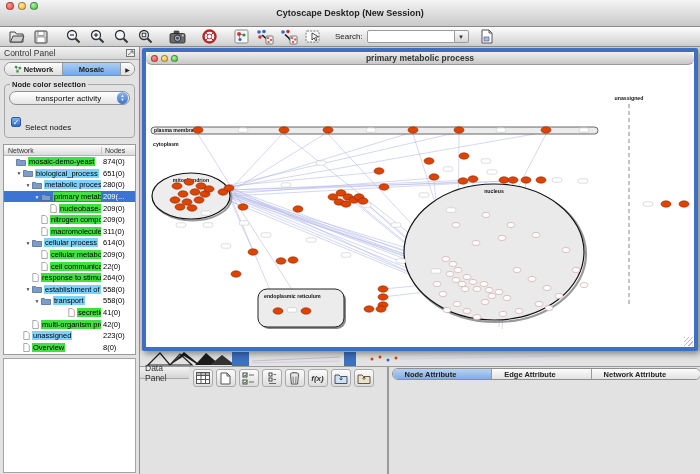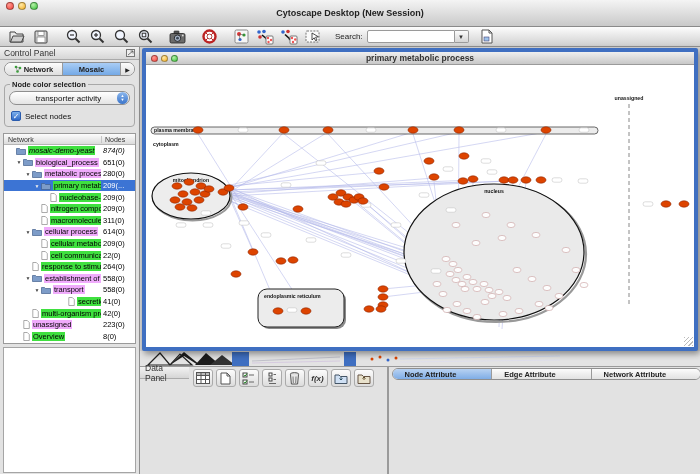--- a/index.html
+++ b/index.html
@@ -44,49 +44,49 @@
   .groupbox { margin:6px 4px 3px; border:1px solid #a8a8a8; border-radius:4px; padding:6px 4px 4px; position:relative; }
   .groupbox .legend { position:absolute; top:-5px; left:5px; background:#e2e2e2; padding:0 2px; font-size:7.5px; font-weight:bold; color:#222; }
   .combo { height:14px; border:1px solid #8f8f8f; border-radius:7px; background:linear-gradient(#ffffff,#e4e4e4);
     display:flex; align-items:center; position:relative; padding-left:10px; }
   .combo .val { flex:1; font-size:8px; color:#111; text-align:center; }
   .combo .stepper { width:11px; height:12px; margin-right:1px; border-radius:6px; background:linear-gradient(#8cb8ee,#3a74ca);
     display:flex; flex-direction:column; align-items:center; justify-content:center; color:#fff; font-size:4px; line-height:4px; }
   .check-row { display:flex; align-items:center; gap:4px; margin:6px 0 1px 2px; }
   .checkbox { width:10px; height:10px; border-radius:2px; background:linear-gradient(#7db0ec,#2f68c6);
     border:1px solid #2a5cae; color:#fff; font-size:8px; line-height:9px; text-align:center; font-weight:bold; }
-  .check-label { font-size:8px; color:#111; }
+  .check-label { font-size:8px; color:#111;margin-top:12px; }
 
   .tree { margin:3px 3px 0; background:#fff; border:1px solid #9a9a9a; }
   .tree-header { display:flex; height:11px; background:linear-gradient(#fcfcfc,#dcdcdc); border-bottom:1px solid #b5b5b5;
     font-size:7px; color:#333; align-items:center; }
   .tree-header .c1 { flex:1; padding-left:4px; border-right:1px solid #c5c5c5; }
   .tree-header .c2 { width:33px; padding-left:3px; }
   .tree-body { height:198px; overflow:hidden; position:relative; }
   .tree-row { display:flex; align-items:center; height:11.6px; white-space:nowrap; overflow:hidden; }
   .tree-row.selected { background:#3c74d4; }
   .tr-arrow { width:8px; font-size:5px; color:#444; text-align:center; flex-shrink:0; }
   .tree-row.selected .tr-arrow { color:#eee; }
   .tr-icon { flex-shrink:0; margin-right:2px; display:flex; }
   .tr-label { font-size:7.5px; color:#000; padding:0 1px; overflow:hidden; text-overflow:clip; }
   .tr-label.green { background:#3fe03f; }
-  .tr-label.red { background:#f0abfc; }
+  .tr-label.red { background:#7dd3fc; }
   .tr-fill { flex:1; min-width:2px; }
   .tr-count { width:32px; flex-shrink:0; font-size:7.5px; color:#000; overflow:hidden; }
   .tree-row.selected .tr-count { color:#fff; }
 
   .birdseye { flex:1; margin:3px 3px 3px; background:#fff; border:1px solid #a5a5a5; }
 
   
   .desktop { flex:1; position:relative; background:#d4d4d4; }
   .sliver { position:absolute; left:0; top:304px; width:561px; height:15px; background:#e3e3e3; }
   .net-window { position:absolute; left:2px; top:1px; width:556px; height:303px;
     border:4px solid #3f6fc1; border-radius:2px; background:#fff; box-shadow:2px 3px 6px rgba(0,0,0,.4); }
   .nw-titlebar { height:13px; background:linear-gradient(#efefef,#c8c8c8); border-bottom:1px solid #9a9a9a;
-    display:flex; align-items:center; justify-content:center; position:relative; font-size:8.5px; font-weight:bold; color:#333; }
+    display:flex; align-items:center; justify-content:center; position:relative; font-size:8.5px; font-weight:bold; color:#333;border-radius:6px; }
   .nw-lights { position:absolute; left:5px; top:3px; display:flex; gap:3px; }
   .nw-lights .light{ width:7px; height:7px; }
   .nw-canvas { position:relative; width:100%; height:282px; background:#fff; overflow:hidden; }
   .nw-canvas svg { display:block; }
   .grip { position:absolute; right:1px; bottom:1px; width:9px; height:9px;
     background:repeating-linear-gradient(135deg,#bbb 0 1px,transparent 1px 3px); }
 
   
   .data-panel { position:absolute; left:0; top:319px; width:561px; height:110px; background:#e2e2e2;
     border-top:1px solid #9a9a9a; display:flex; flex-direction:row; }
@@ -297,21 +297,21 @@
         <div class="checkbox">✓</div>
         <span class="check-label">Select nodes</span>
       </div>
     </div>
     <div class="tree">
       <div class="tree-header">
         <span class="c1">Network</span>
         <span class="c2">Nodes</span>
       </div>
       <div class="tree-body">
-          <div class="tree-row" style="padding-left: 4px; font-style: italic;">
+          <div class="tree-row" style="padding-left: 4px;">
             <span class="tr-arrow"></span>
             <span class="tr-icon">
               <svg width="10" height="8" viewBox="0 0 10 8">
                 <path d="M0.5 1.5 h3 l1 1 h5 v5 h-9z" fill="#7d9cc8" stroke="#44608c" stroke-width="0.7"></path>
               </svg>
             </span>
             <span class="tr-label green">mosaic-demo-yeast</span>
             <span class="tr-fill"></span>
             <span class="tr-count">874(0)</span>
           </div>

